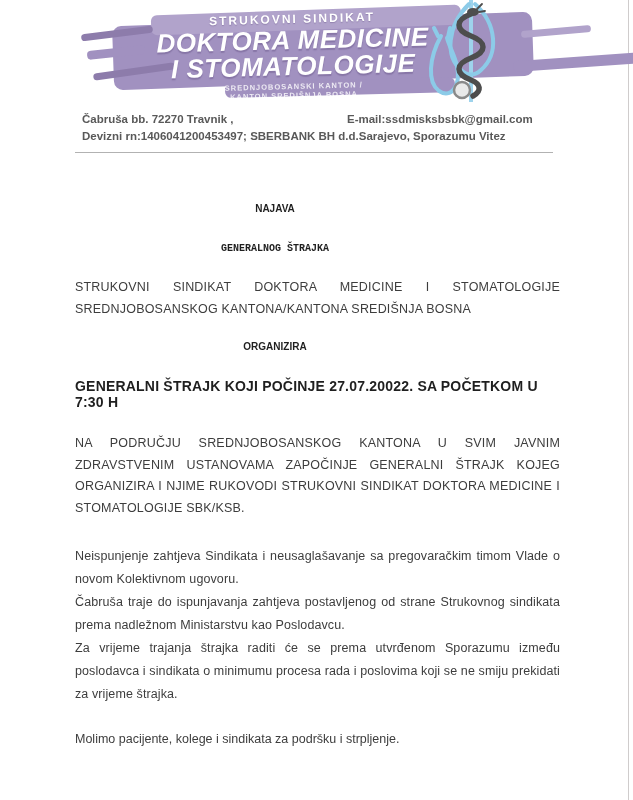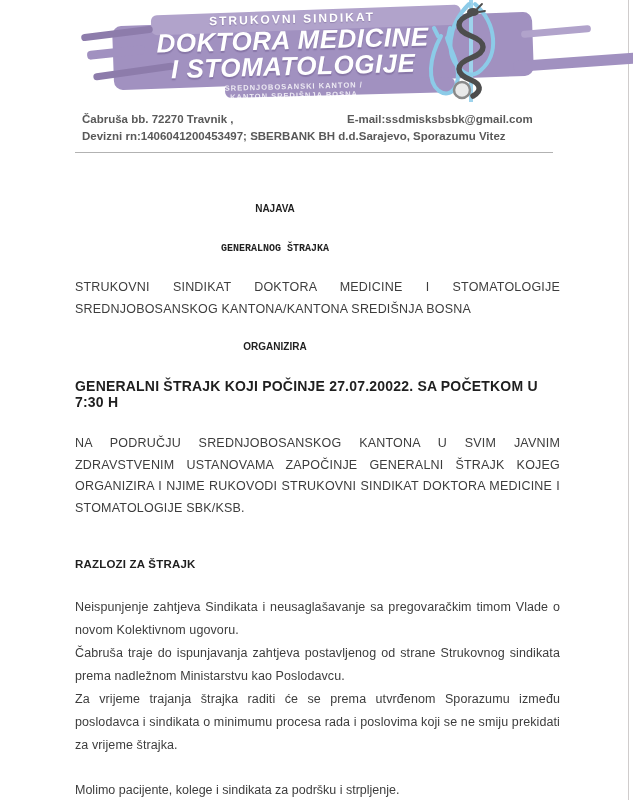--- a/index.html
+++ b/index.html
@@ -101,21 +101,20 @@
   </section>
   <hr class="divider">
 
   <main class="letter">
     <h1 class="center-heading h-najava">NAJAVA</h1>
     <h2 class="center-heading h-strajka">GENERALNOG ŠTRAJKA</h2>
     <p class="justify para-union">STRUKOVNI SINDIKAT DOKTORA MEDICINE I STOMATOLOGIJE SREDNJOBOSANSKOG KANTONA/KANTONA SREDIŠNJA BOSNA</p>
     <h2 class="center-heading h-organizira">ORGANIZIRA</h2>
     <p class="bold-line">GENERALNI ŠTRAJK KOJI POČINJE 27.07.20022. SA POČETKOM U 7:30 H</p>
     <p class="justify para-area">NA PODRUČJU SREDNJOBOSANSKOG KANTONA U SVIM JAVNIM ZDRAVSTVENIM USTANOVAMA ZAPOČINJE GENERALNI ŠTRAJK KOJEG ORGANIZIRA I NJIME RUKOVODI STRUKOVNI SINDIKAT DOKTORA MEDICINE I STOMATOLOGIJE SBK/KSB.</p>
-    <h3 class="reasons-heading">RAZLOZI ZA ŠTRAJK</h3>
     <div class="reasons">
       <p>Neispunjenje zahtjeva Sindikata i neusaglašavanje sa pregovaračkim timom Vlade o novom Kolektivnom ugovoru.</p>
       <p>Čabruša traje do ispunjavanja zahtjeva postavljenog od strane Strukovnog sindikata prema nadležnom Ministarstvu kao Poslodavcu.</p>
       <p>Za vrijeme trajanja štrajka raditi će se prema utvrđenom Sporazumu između poslodavca i sindikata o minimumu procesa rada i poslovima koji se ne smiju prekidati za vrijeme štrajka.</p>
     </div>
     <p class="thanks">Molimo pacijente, kolege i sindikata za podršku i strpljenje.</p>
 
   </main>
 </div>
 

